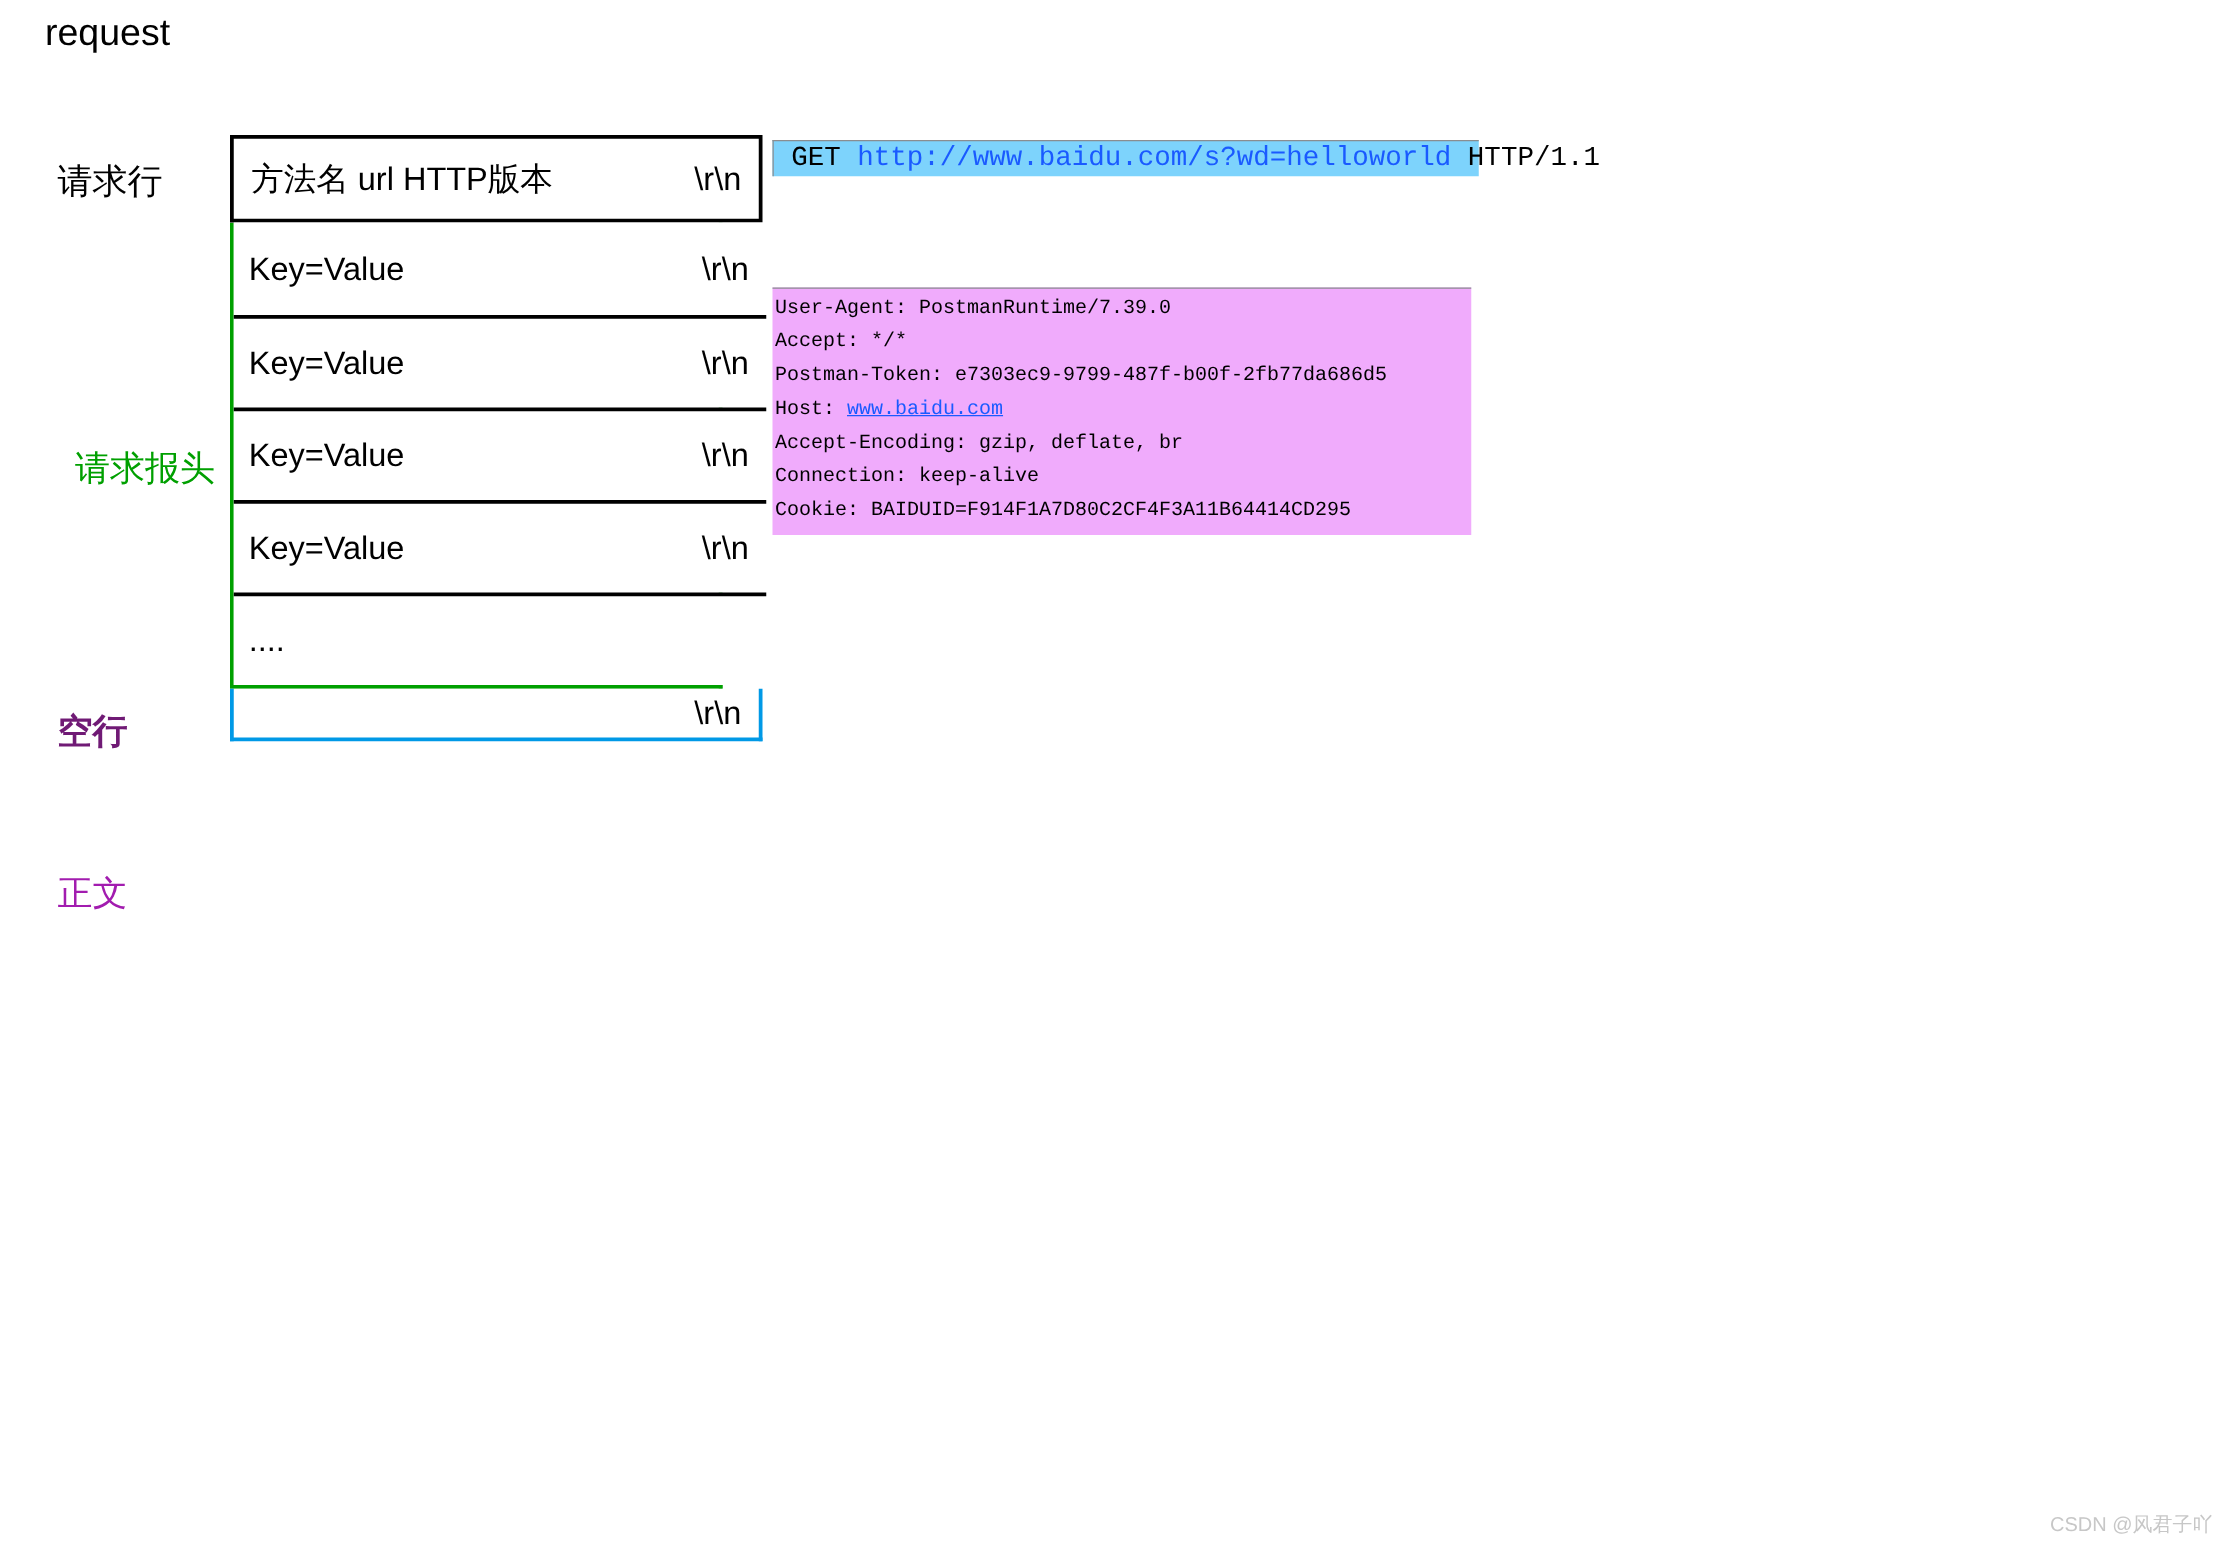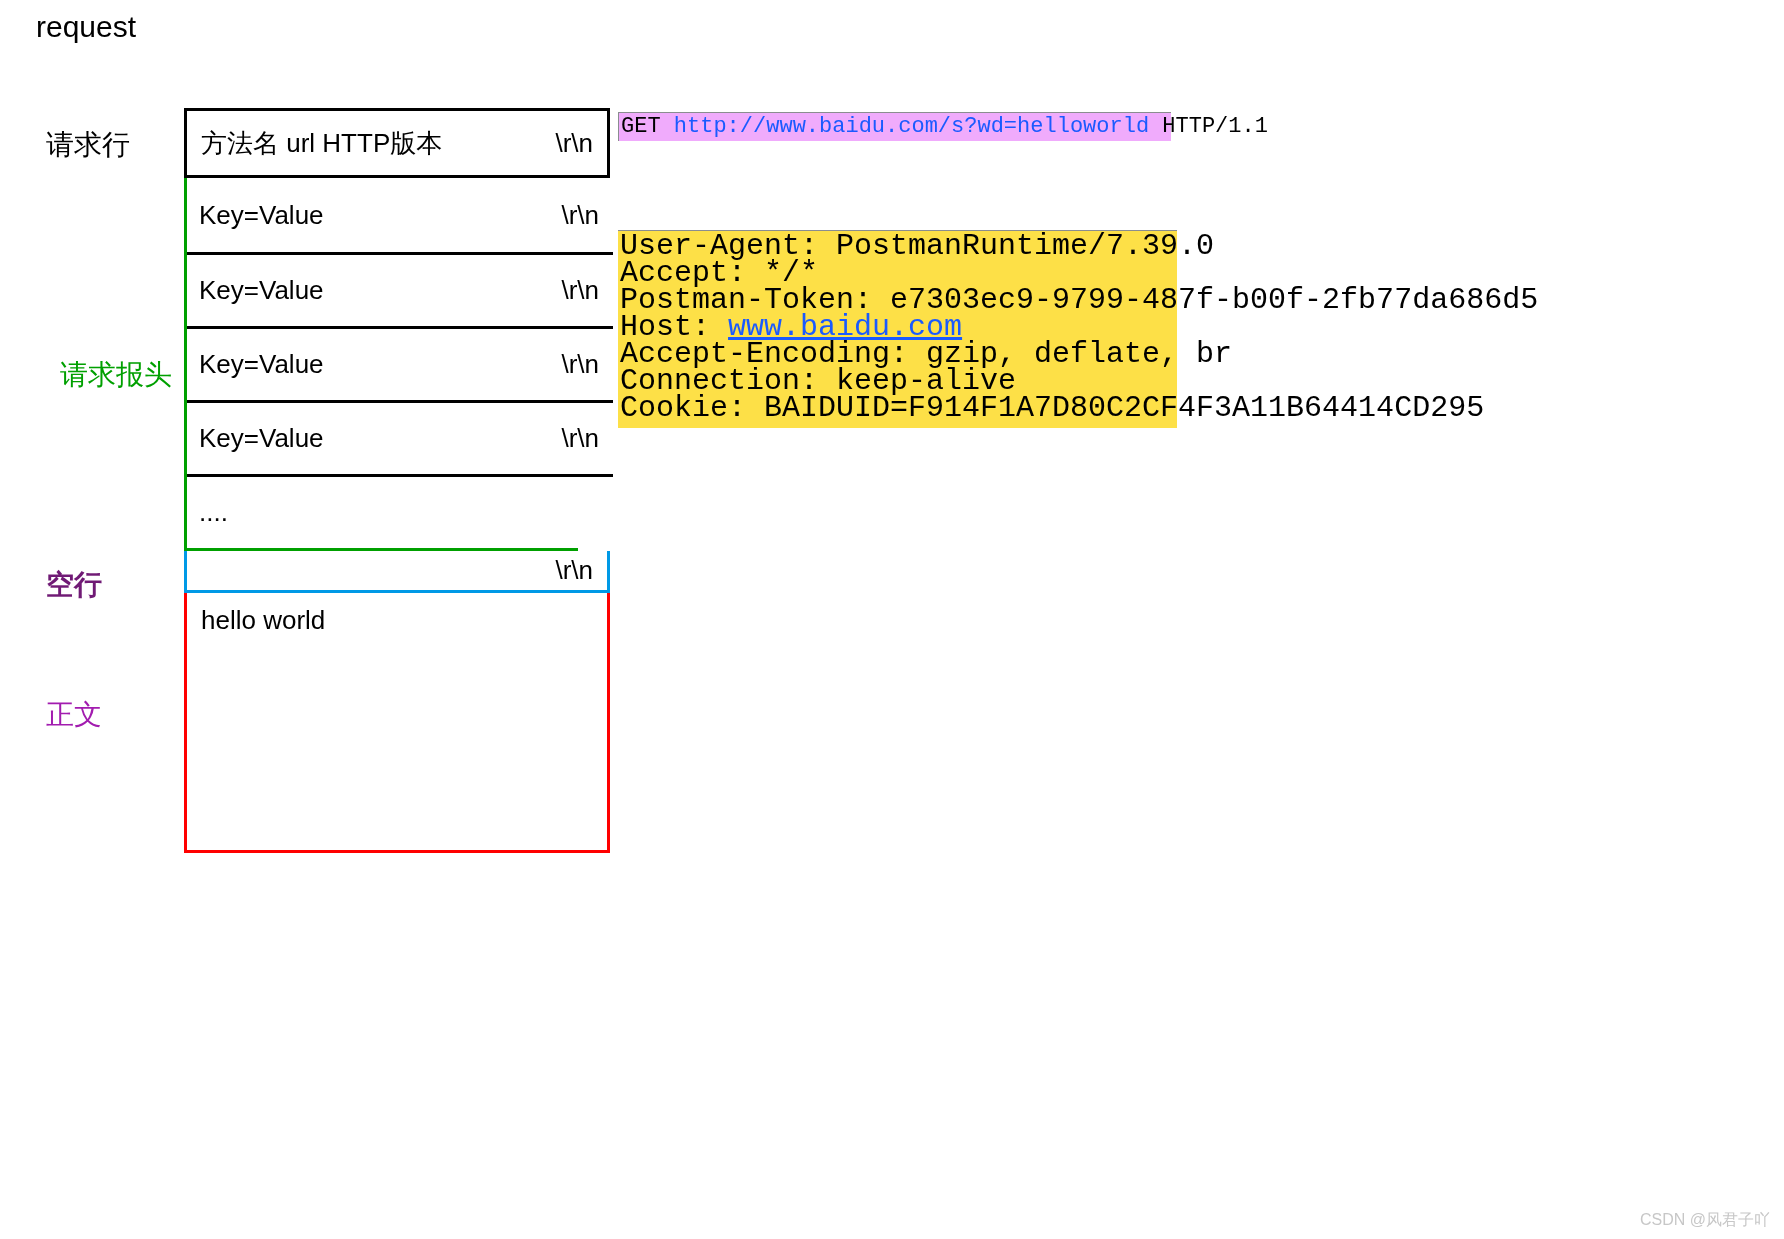--- a/index.html
+++ b/index.html
@@ -82,41 +82,41 @@
     align-items: flex-start;
     padding-top: 12px;
   }
   
   .raw-line {
     position: absolute;
     left: 618px;
     top: 112px;
     width: 550px;
     height: 28px;
-    background: #f0abfc;
+    background: #7dd3fc;
     border-top: 1px solid #8a8d90;
     border-left: 1px solid #8a8d90;
     font-family: "Courier New", monospace;
     font-size: 22px;
     line-height: 28px;
     white-space: pre;
-    padding-left: 2px;
+    padding-left: 14px;
   }
   .raw-line .m-get { color: #000; }
   .raw-line .m-url { color: #1a5aff; }
   .raw-line .m-ver { color: #000; }
   .raw-headers {
     position: absolute;
     left: 618px;
     top: 230px;
     width: 555px;
-    background: #fde047;
+    background: #f0abfc;
     border-top: 1px solid #8a8d90;
     font-family: "Courier New", monospace;
-    font-size: 30px;
+    font-size: 16px;
     line-height: 27px;
     color: #000;
     white-space: pre;
     padding: 2px 2px 6px 2px;
   }
   .raw-headers a {
     color: #1a5aff;
     text-decoration: underline;
   }
   .watermark {
@@ -160,23 +160,20 @@
       <span class="txt">Key=Value</span>
       <span class="crlf">\r\n</span>
     </div>
     <div class="row hdr">
       <span class="txt">....</span>
     </div>
   </div>
   <div class="row empty">
     <span class="crlf">\r\n</span>
   </div>
-  <div class="row body">
-    <span class="txt">hello world</span>
-  </div>
 </div>
 
 <div class="raw-line"><span class="m-get">GET</span><span> </span><span class="m-url">http://www.baidu.com/s?wd=helloworld</span><span> </span><span class="m-ver">HTTP/1.1</span></div>
 
 <div class="raw-headers" id="raw-headers">User-Agent: PostmanRuntime/7.39.0
 Accept: */*
 Postman-Token: e7303ec9-9799-487f-b00f-2fb77da686d5
 Host: <a>www.baidu.com</a>
 Accept-Encoding: gzip, deflate, br
 Connection: keep-alive

